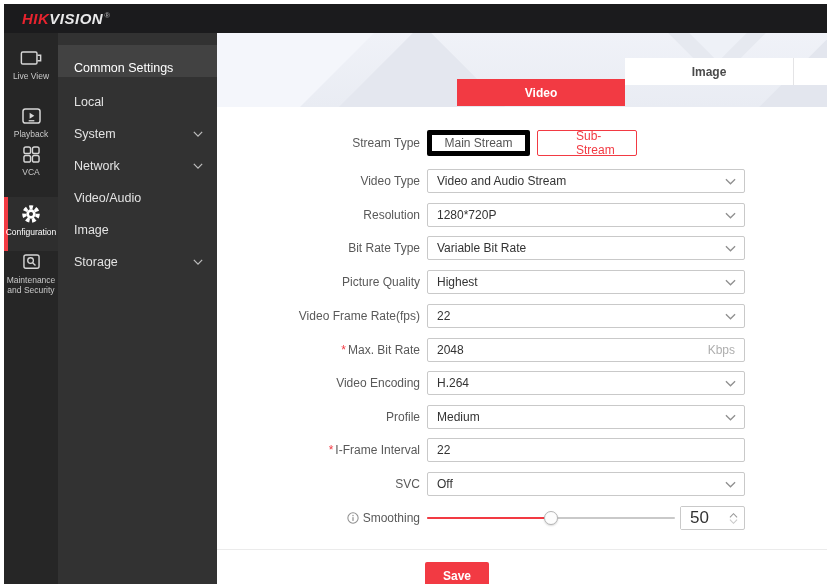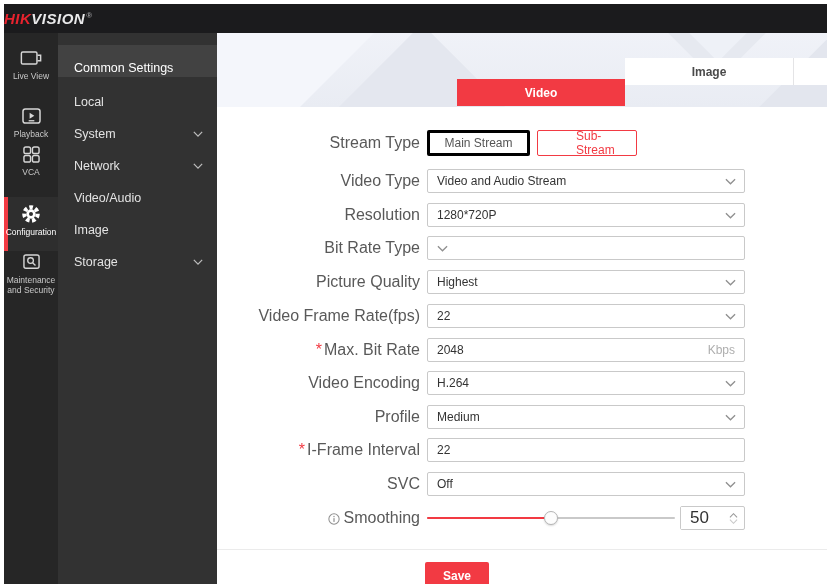--- a/index.html
+++ b/index.html
@@ -1,21 +1,21 @@
 <!DOCTYPE html>
 <html><head>
 <meta charset="utf-8">
 <style>
   * { margin:0; padding:0; box-sizing:border-box; }
   html,body { width:827px; height:584px; background:#fff; overflow:hidden; }
   body { font-family:"Liberation Sans", sans-serif; position:relative; }
   .page { position:absolute; inset:0; }
 
   
-  .topbar { position:absolute; left:4px; top:4px; right:0; height:29px; background:#1b1b1d; display:flex; align-items:center; }
+  .topbar { position:absolute; left:4px; top:4px; right:0; height:29px; background:#1b1b1d; display:flex; align-items:center; padding-left:18px; }
   .logo { font-style:italic; font-weight:bold; font-size:15px; letter-spacing:.5px; white-space:nowrap; }
   .logo .hik { color:#e8232e; }
   .logo .vision { color:#e9e9ea; }
   .logo .reg { color:#9a9a9c; font-size:8px; vertical-align:super; font-style:normal; margin-left:1px; }
 
   
   .rail { position:absolute; left:4px; top:33px; width:54px; bottom:0; background:#262626; }
   .rail-item { position:absolute; left:0; width:54px; display:flex; flex-direction:column; align-items:center; cursor:pointer; }
   .rail-item .ric { height:18px; display:flex; align-items:center; justify-content:center; }
   .rail-item .rlabel { margin-top:4px; font-size:8.5px; color:#c9c9c9; text-align:center; line-height:10px; }
@@ -44,30 +44,30 @@
 
   
   .tabs { position:absolute; left:240px; top:25px; height:27px; display:flex; }
   .tab { width:168px; height:27px; display:flex; align-items:center; justify-content:center; font-size:12px; cursor:pointer; }
   .tab.active { background:#f23a43; color:#fff; font-weight:bold;margin-top:21px; }
   .tab.inactive { background:#fff; color:#4a4a4a; font-weight:bold; }
   .tab-sliver { width:34px; height:27px; background:#fff; border-left:1px solid #e4e4e6; }
 
   
   .frow { position:absolute; height:24px; }
-  .flabel { position:absolute; left:0; width:203px; text-align:right; font-size:16px; color:#595959; line-height:24px; white-space:nowrap; }
+  .flabel { position:absolute; left:0; width:203px; text-align:right; font-size:12px; color:#595959; line-height:24px; white-space:nowrap; }
   .flabel .req { color:#f23a43; margin-right:2px; }
   .fselect, .finput { position:absolute; left:210px; width:318px; height:24px; border:1px solid #c9c9c9; border-radius:2px; background:#fff;gap:20px; }
   .fselect { display:flex; align-items:center; padding:0 8px 0 9px; cursor:pointer; }
   .fselect .fvalue { flex:1; font-size:12px; color:#333; }
   .finput input { width:100%; height:100%; border:none; outline:none; font-size:12px; color:#333; padding:0 9px; font-family:"Liberation Sans", sans-serif; background:transparent; }
   .finput .unit { position:absolute; right:9px; top:0; line-height:22px; font-size:12px; color:#aeaeae; pointer-events:none; }
 
   .seg-btn { height:26px; border-radius:2px; background:#fff; font-size:12px; display:inline-flex; align-items:center; justify-content:center; cursor:pointer; }
-  .seg-btn.normal { border:3px solid #000000; color:#555; width:103px; }
+  .seg-btn.normal { border:5px solid #000000; color:#555; width:103px; }
   .seg-btn.selected { border:1px solid #f23a43; color:#f23a43; width:100px; margin-left:7px;padding-left:38px; }
 
   
   .slider { position:absolute; left:210px; width:248px; height:24px; }
   .sl-track { position:absolute; left:0; right:0; top:11px; height:2px; background:#c9c9c9; border-radius:1px; }
   .sl-fill { position:absolute; left:0; top:11px; height:2px; background:#f23a43; border-radius:1px; width:50%; }
   .sl-handle { position:absolute; top:5px; width:14px; height:14px; margin-left:-7px; border-radius:50%; background:#fdfdfd; border:1px solid #b5b5b5; box-shadow:0 1px 2px rgba(0,0,0,.15); cursor:pointer; }
   .numbox { position:absolute; left:463px; width:65px; height:24px; border:1px solid #c9c9c9; border-radius:2px; background:#fff; display:flex; }
   .numbox input { width:42px; border:none; outline:none; font-size:17px; color:#333; padding:0 0 0 9px; font-family:"Liberation Sans", sans-serif; }
   .spinner { width:20px; border-left:0; display:flex; flex-direction:column; align-items:center; justify-content:center; gap:1px; cursor:pointer; }
@@ -224,20 +224,21 @@
         <span class="fvalue">1280*720P</span>
         <svg width="11" height="7" viewBox="0 0 12 7">
             <path d="M1 1l5 5 5-5" fill="none" stroke="#8f8f8f" stroke-width="1.4"></path>
           </svg>
       </div>
     </div>
 
     <div class="frow" style="top:203px;">
       <span class="flabel">Bit Rate Type</span>
       <div class="fselect">
+        <span class="fvalue">Variable Bit Rate</span>
         <svg width="11" height="7" viewBox="0 0 12 7">
             <path d="M1 1l5 5 5-5" fill="none" stroke="#8f8f8f" stroke-width="1.4"></path>
           </svg>
       </div>
     </div>
 
     <div class="frow" style="top:237px;">
       <span class="flabel">Picture Quality</span>
       <div class="fselect">
         <span class="fvalue">Highest</span>

